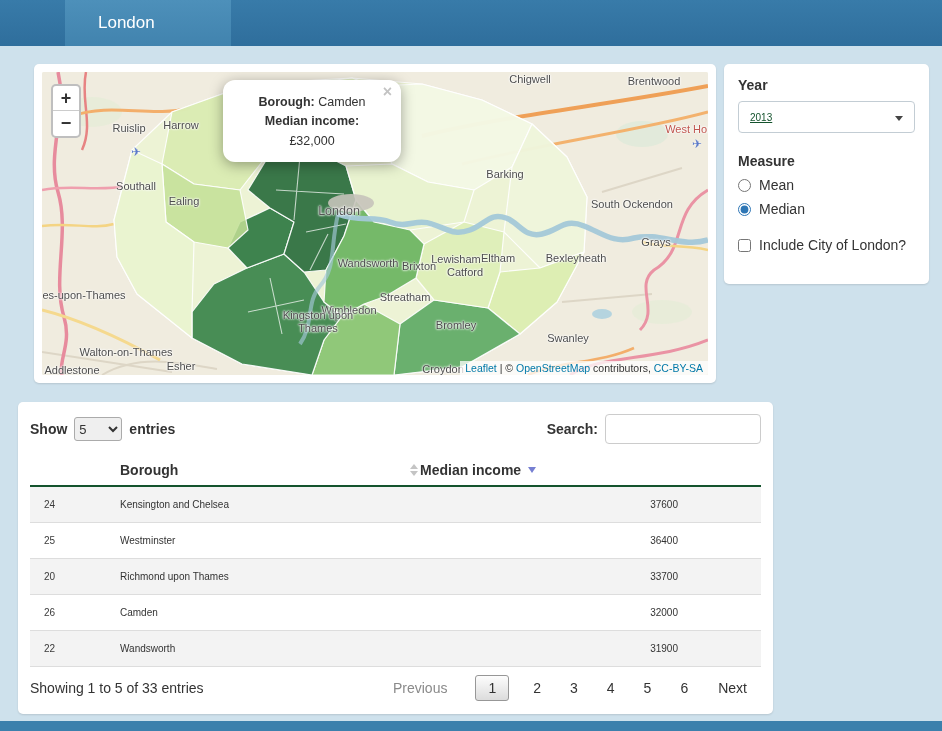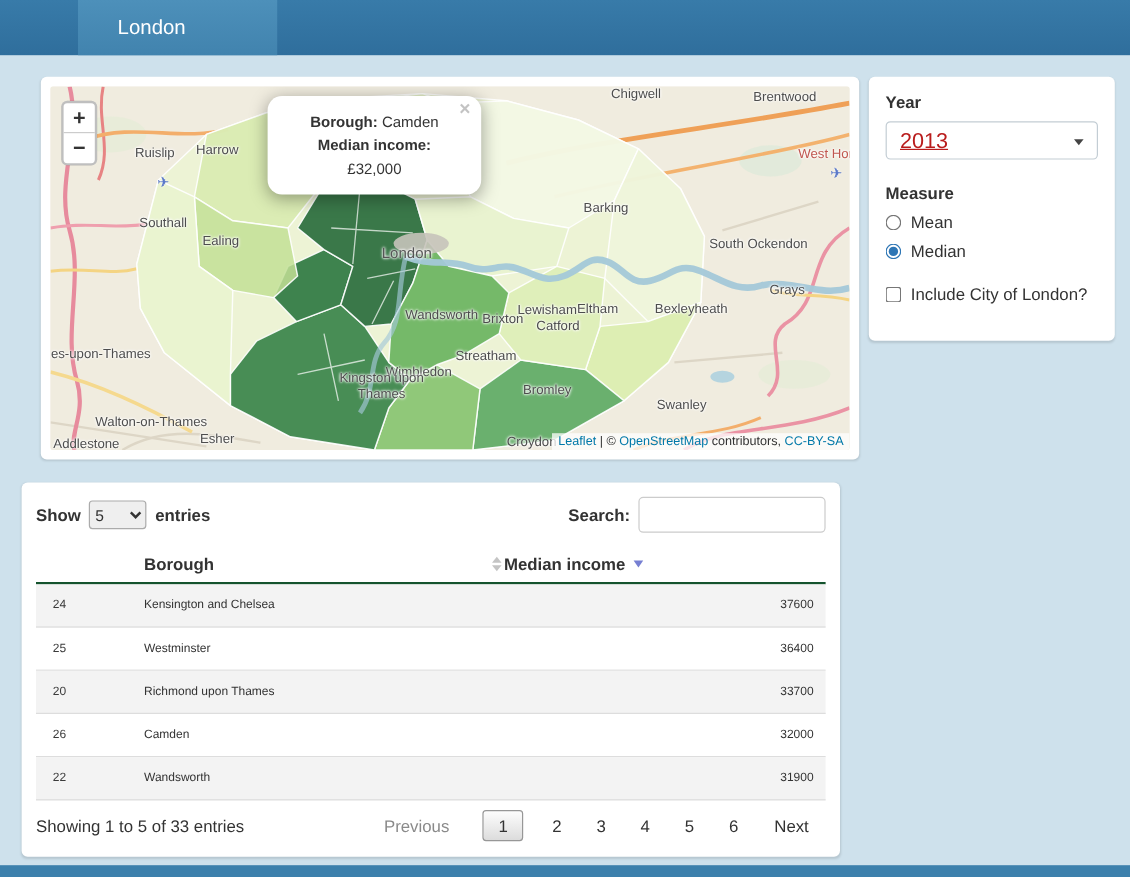--- a/index.html
+++ b/index.html
@@ -13,21 +13,21 @@
              background:linear-gradient(#4d90ba,#4183ae); color:#fff; font-size:17px;
              display:flex; align-items:center; padding-left:33px; cursor:pointer; }
   .footer-bar { position:absolute; left:0; bottom:0; width:942px; height:10px;
                 background:#3c80ac; }
 
   
   .card { position:absolute; background:#fff; border-radius:5px;
           box-shadow:0 1px 2px rgba(0,0,0,.12); }
   .map-card   { left:18px; top:64px;  width:682px; height:319px;margin-left:16px; }
   .side-card  { left:724px; top:64px; width:205px; height:220px; padding:13px 14px; }
-  .table-card { left:18px; top:402px; width:682px; height:312px; padding:12px; }
+  .table-card { left:18px; top:402px; width:755px; height:312px; padding:12px; }
 
   
   .map { position:absolute; left:8px; top:8px; width:666px; height:303px;
          overflow:hidden; background:#f0ecdf; cursor:grab; border-radius:2px; }
   .map svg { position:absolute; left:0; top:0; }
   .mlabel { position:absolute; z-index:5; font-size:11px; color:#4d4d4d; white-space:nowrap;
             transform:translate(-50%,-50%); pointer-events:none;
             text-shadow:0 0 2px #fff,0 0 2px #fff,0 0 3px #fff; }
   .mlabel.big { font-size:12.5px; color:#555; }
   .mlabel.two { white-space:pre-line; text-align:center; line-height:1.15; }
@@ -54,21 +54,21 @@
   .attrib { position:absolute; right:0; bottom:0; z-index:15; background:rgba(255,255,255,.75);
             font-size:10.5px; color:#333; padding:1px 5px; white-space:nowrap; }
   .attrib a { color:#0078a8; text-decoration:none; cursor:pointer; }
 
   
   .panel-label { font-size:14px; font-weight:bold; color:#333; }
   .select-wrap { position:relative; margin-top:8px; height:32px; border:1px solid #c3cdd4;
                  border-radius:4px; background:#fff; }
   .select-wrap select { width:100%; height:100%; border:0; background:transparent;
                         -webkit-appearance:none; appearance:none; padding:0 24px 0 11px;
-                        font-size:18px; color:#b91c1c; font-family:inherit; cursor:pointer;text-decoration:underline; }
+                        font-size:10px; color:#14532d; font-family:inherit; cursor:pointer;text-decoration:underline; }
   .select-caret { position:absolute; right:11px; top:14px; width:0; height:0;
                   border-left:4.5px solid transparent; border-right:4.5px solid transparent;
                   border-top:5.5px solid #444; pointer-events:none; }
   .measure-block { margin-top:20px; }
   .opt-row { display:flex; align-items:center; gap:8px; margin-top:8px;
              font-size:14px; color:#333; cursor:pointer; }
   .opt-row input { width:13px; height:13px; accent-color:#2e76b5; cursor:pointer; }
   .check-block { margin-top:20px; }
 
   

